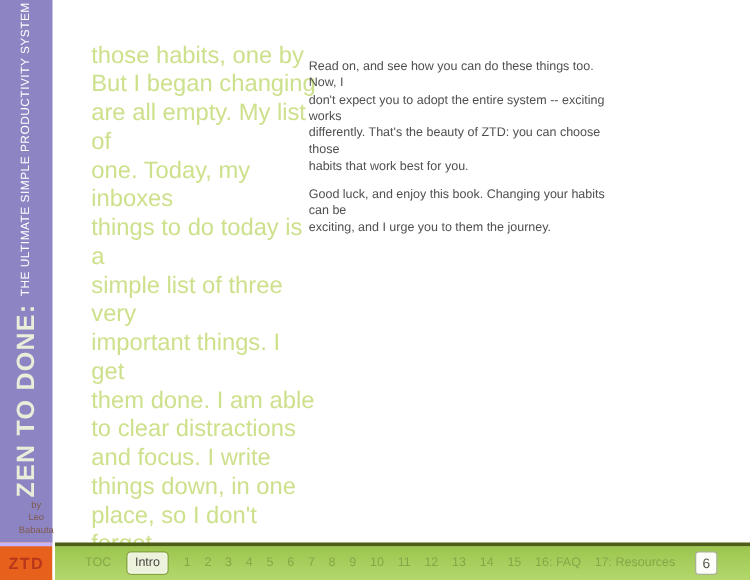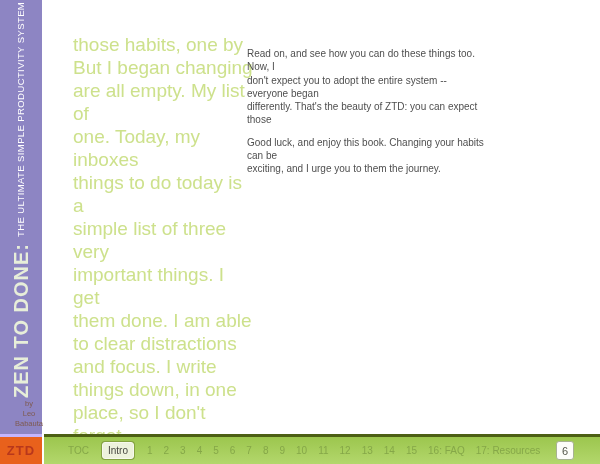--- a/index.html
+++ b/index.html
@@ -103,22 +103,23 @@
       <div>to clear distractions</div>
       <div>and focus. I write</div>
       <div>things down, in one</div>
       <div>place, so I don't forget</div>
       <div>them.</div>
     </div>
 
   <div class="body-col">
     <div class="body-par">
         <div>Read on, and see how you can do these things too. Now, I</div>
-        <div>don't expect you to adopt the entire system -- everyone began</div>
-        <div>differently. That's the beauty of ZTD: you can expect those</div>
+        <div>don't expect you to adopt the entire system -- exciting works</div>
+        <div>differently. That's the beauty of ZTD: you can choose those</div>
+        <div>habits that work best for you.</div>
       </div>
     <div class="body-par">
         <div>Good luck, and enjoy this book. Changing your habits can be</div>
         <div>exciting, and I urge you to them the journey.</div>
       </div>
   </div>
 
   <div class="bottombar">
     <div class="brand-box">ZTD</div>
     <div class="bar-gap"></div>

